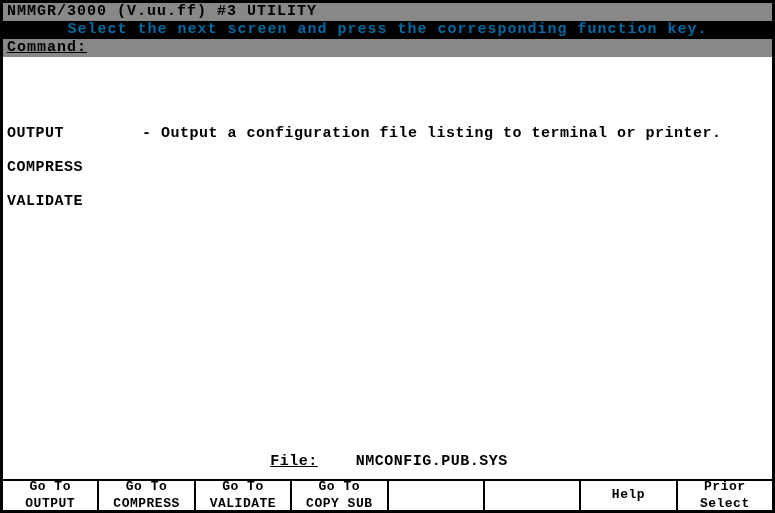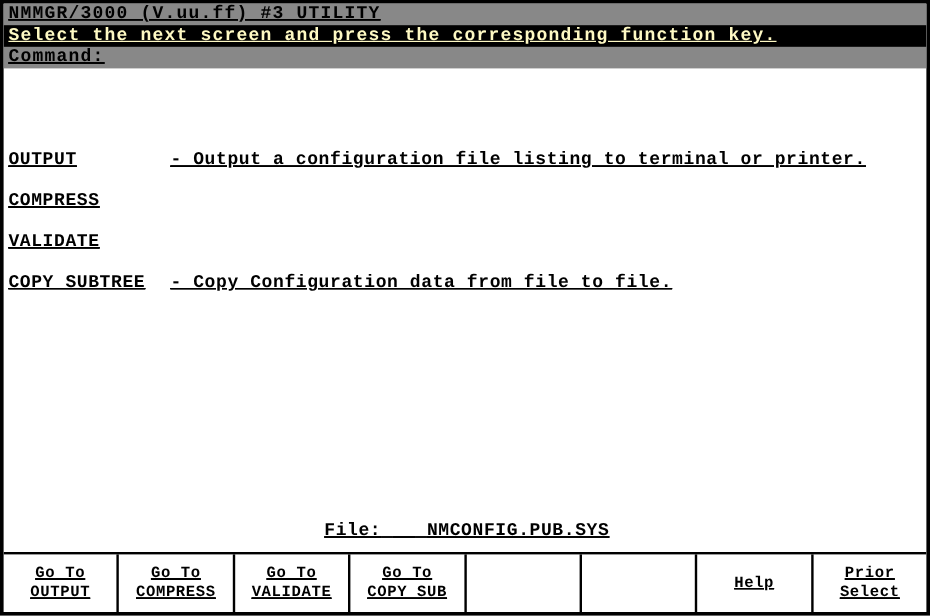--- a/index.html
+++ b/index.html
@@ -1,33 +1,34 @@
 <!DOCTYPE html>
 <html><head>
 <meta charset="utf-8">
 <style>
-  * { box-sizing: border-box; margin: 0; padding: 0; text-decoration: underline; }
+  * { box-sizing: border-box; margin: 0; padding: 0; }
   html, body { width: 775px; height: 513px; }
   body {
     font-family: "Courier New", monospace;
     font-size: 15px;
     font-weight: bold;
     background: #fff;
     border: 3px solid #000;
     display: flex;
     flex-direction: column;
     line-height: 1.2;
   }
   .header-block { background: #888; color: #000; }
   .title-line { padding: 0 4px; letter-spacing: 1px; }
   .instruction-line {
     background: #000;
-    color: #fef9c3;
+    color: #0369a1;
     padding: 0 4px;
     letter-spacing: 1px;
+    text-align: center;
   }
   .command-line {
     padding: 0 4px;
     letter-spacing: 1px;
     display: flex;
     align-items: flex-end;
   }
   .command-label { text-decoration: underline; }
   .command-input {
     flex: 1;
@@ -46,21 +47,21 @@
   }
   .spacer-top { height: 60px; }
   .option-row { display: flex; margin-bottom: 16px; }
   .option-name { width: 135px; }
   .option-desc { flex: 1; }
   .file-line { padding: 4px 4px 8px 7px; letter-spacing: 0.5px; text-align: center; }
   .file-label { text-decoration: underline; }
   .fkey-bar {
     display: flex;
     border-top: 2px solid #000;
-    height: 50px;
+    height: 31px;
   }
   .fkey {
     flex: 1;
     border-right: 2px solid #000;
     display: flex;
     flex-direction: column;
     justify-content: center;
     align-items: center;
     font-size: 13px;
     white-space: pre;
@@ -87,24 +88,20 @@
 
   <div class="option-row">
     <span class="option-name">OUTPUT</span>
     <span class="option-desc">- Output a configuration file listing to terminal or printer.</span>
   </div>
   <div class="option-row">
     <span class="option-name">COMPRESS</span>
   </div>
   <div class="option-row">
     <span class="option-name">VALIDATE</span>
-  </div>
-  <div class="option-row">
-    <span class="option-name">COPY SUBTREE</span>
-    <span class="option-desc">- Copy Configuration data from file to file.</span>
   </div>
 </div>
 
 <div class="file-line">
   <span class="file-label">File:</span>
   <span>&nbsp;&nbsp;</span>
   <span>NMCONFIG.PUB.SYS</span>
 </div>
 
 <div class="fkey-bar">

